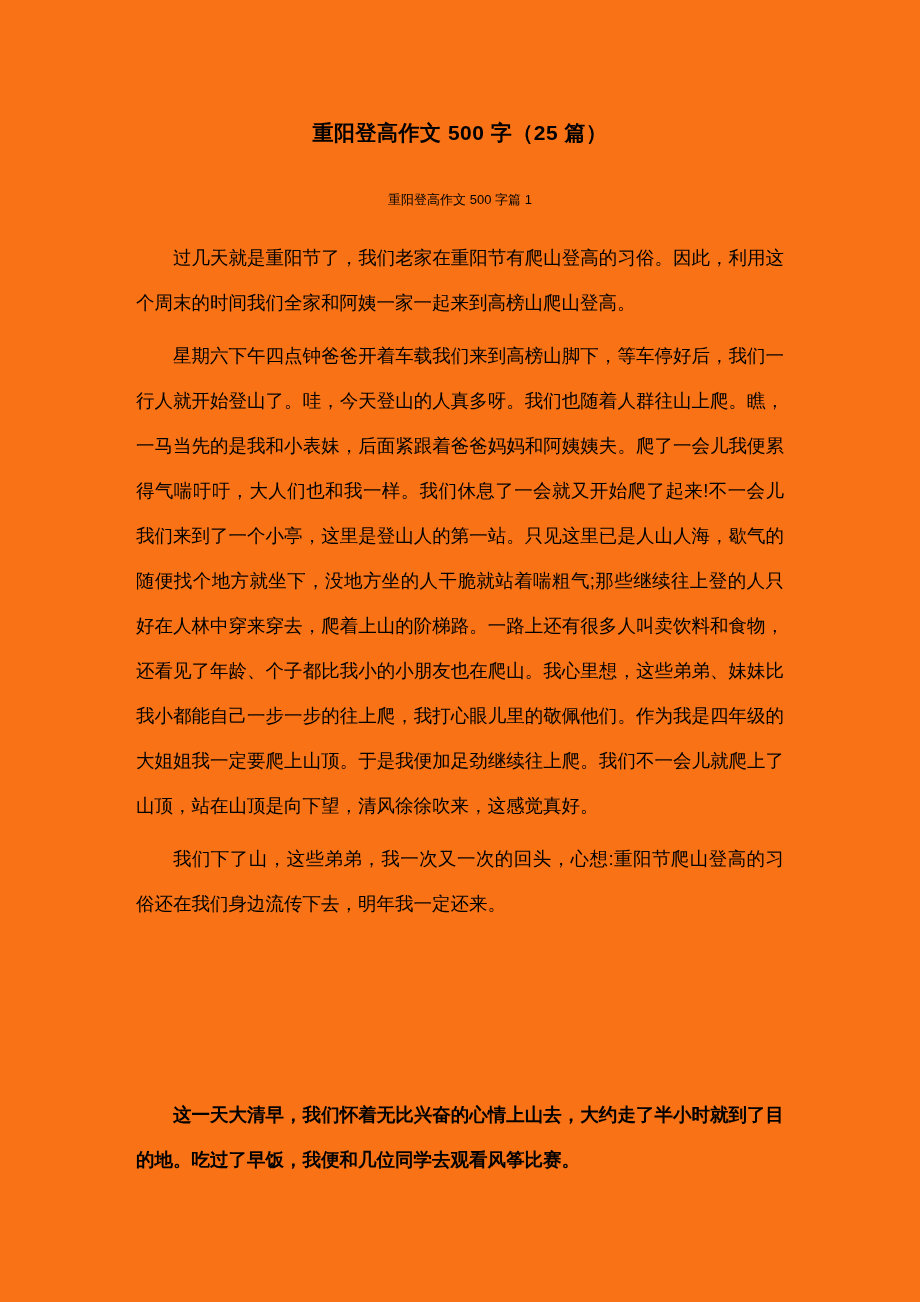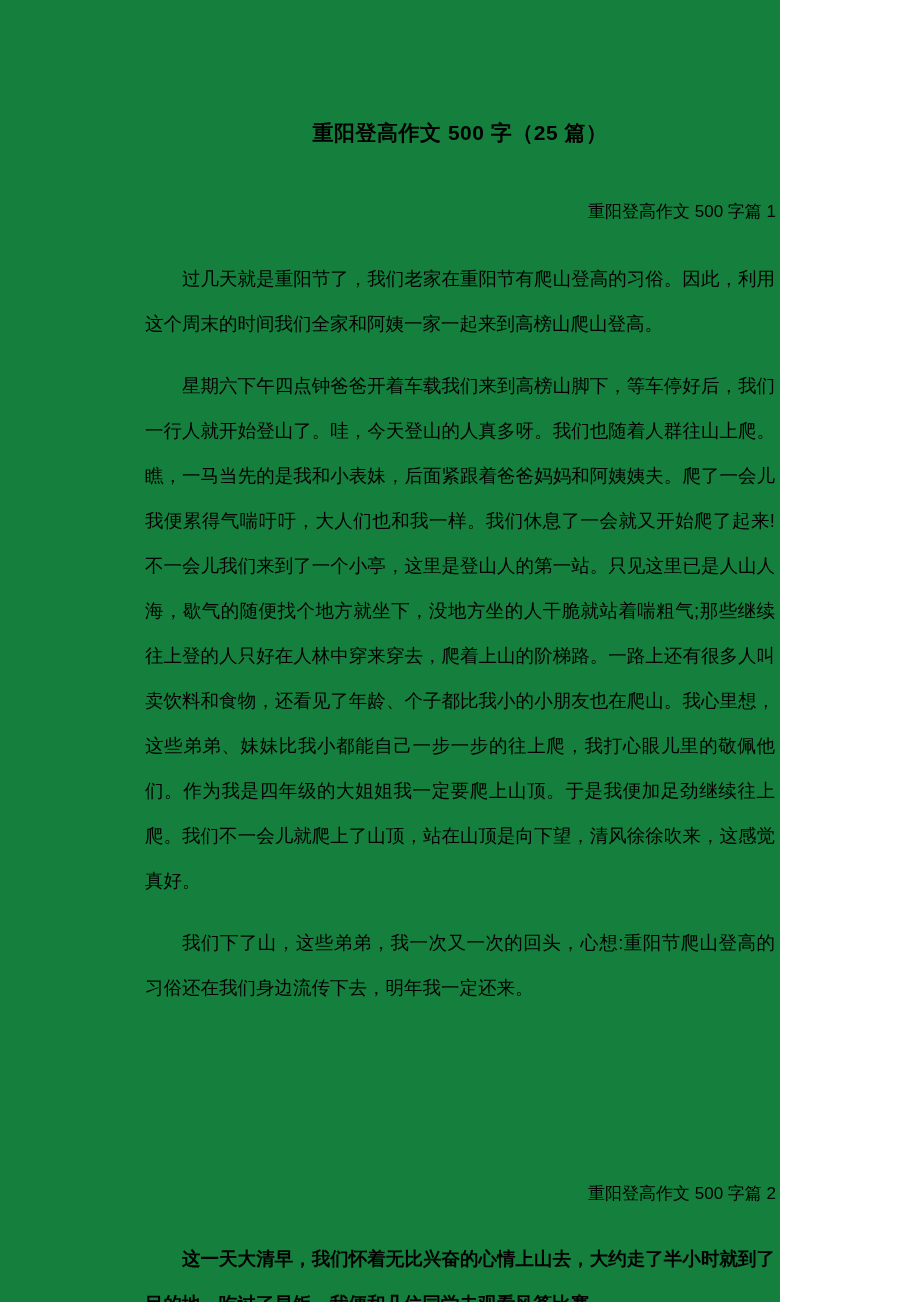--- a/index.html
+++ b/index.html
@@ -6,60 +6,60 @@
     margin: 0;
     padding: 0;
     background: #ffffff;
   }
   body {
     font-family: "Liberation Sans", "DejaVu Sans", sans-serif;
     color: #000000;
   }
   .page {
     position: relative;
-    width: 780px;
+    width: 920px;
     height: 1302px;
-    background: #15803d;
+    background: #f97316;
     overflow: hidden;
     box-sizing: border-box;
   }
   .content {
     position: absolute;
     left: 128px;
     top: 0;
     width: 664px;
   }
   .doc-title {
     font-size: 21px;
     font-weight: bold;
     text-align: center;
     letter-spacing: 0.5px;
     margin: 0;
     padding-top: 118px;
     line-height: 30px;
     color: #000000;
   }
   .section-heading {
-    font-size: 17px;
+    font-size: 13px;
     font-weight: normal;
-    text-align: right;
-    margin: 16px;
+    text-align: center;
+    margin: 4px;
     line-height: 26px;
     color: #000000;
   }
   .heading-1 {
     padding-top: 35px;
   }
   .body-para {
     font-size: 18.5px;
     line-height: 45px;
     text-align: justify;
     text-justify: inter-ideograph;
     text-indent: 2em;
-    margin: 17px;
+    margin: 8px;
     color: #000000;
     word-break: break-all;
   }
   .para-first {
     padding-top: 14px;
   }
   .spacer-block {
     height: 138px;
   }
   .heading-2 {
@@ -81,18 +81,17 @@
     <h2 class="section-heading heading-1">重阳登高作文 500 字篇 1</h2>
 
     <p class="body-para para-first">过几天就是重阳节了，我们老家在重阳节有爬山登高的习俗。因此，利用这个周末的时间我们全家和阿姨一家一起来到高榜山爬山登高。</p>
 
     <p class="body-para">星期六下午四点钟爸爸开着车载我们来到高榜山脚下，等车停好后，我们一行人就开始登山了。哇，今天登山的人真多呀。我们也随着人群往山上爬。瞧，一马当先的是我和小表妹，后面紧跟着爸爸妈妈和阿姨姨夫。爬了一会儿我便累得气喘吁吁，大人们也和我一样。我们休息了一会就又开始爬了起来!不一会儿我们来到了一个小亭，这里是登山人的第一站。只见这里已是人山人海，歇气的随便找个地方就坐下，没地方坐的人干脆就站着喘粗气;那些继续往上登的人只好在人林中穿来穿去，爬着上山的阶梯路。一路上还有很多人叫卖饮料和食物，还看见了年龄、个子都比我小的小朋友也在爬山。我心里想，这些弟弟、妹妹比我小都能自己一步一步的往上爬，我打心眼儿里的敬佩他们。作为我是四年级的大姐姐我一定要爬上山顶。于是我便加足劲继续往上爬。我们不一会儿就爬上了山顶，站在山顶是向下望，清风徐徐吹来，这感觉真好。</p>
 
     <p class="body-para">我们下了山，这些弟弟，我一次又一次的回头，心想:重阳节爬山登高的习俗还在我们身边流传下去，明年我一定还来。</p>
 
     <div class="spacer-block"></div>
 
-    <h2 class="section-heading heading-2">重阳登高作文 500 字篇 2</h2>
 
     <p class="body-para para-after-h2">这一天大清早，我们怀着无比兴奋的心情上山去，大约走了半小时就到了目的地。吃过了早饭，我便和几位同学去观看风筝比赛。</p>
 
   </div>
 </div>
 
 </body></html>

